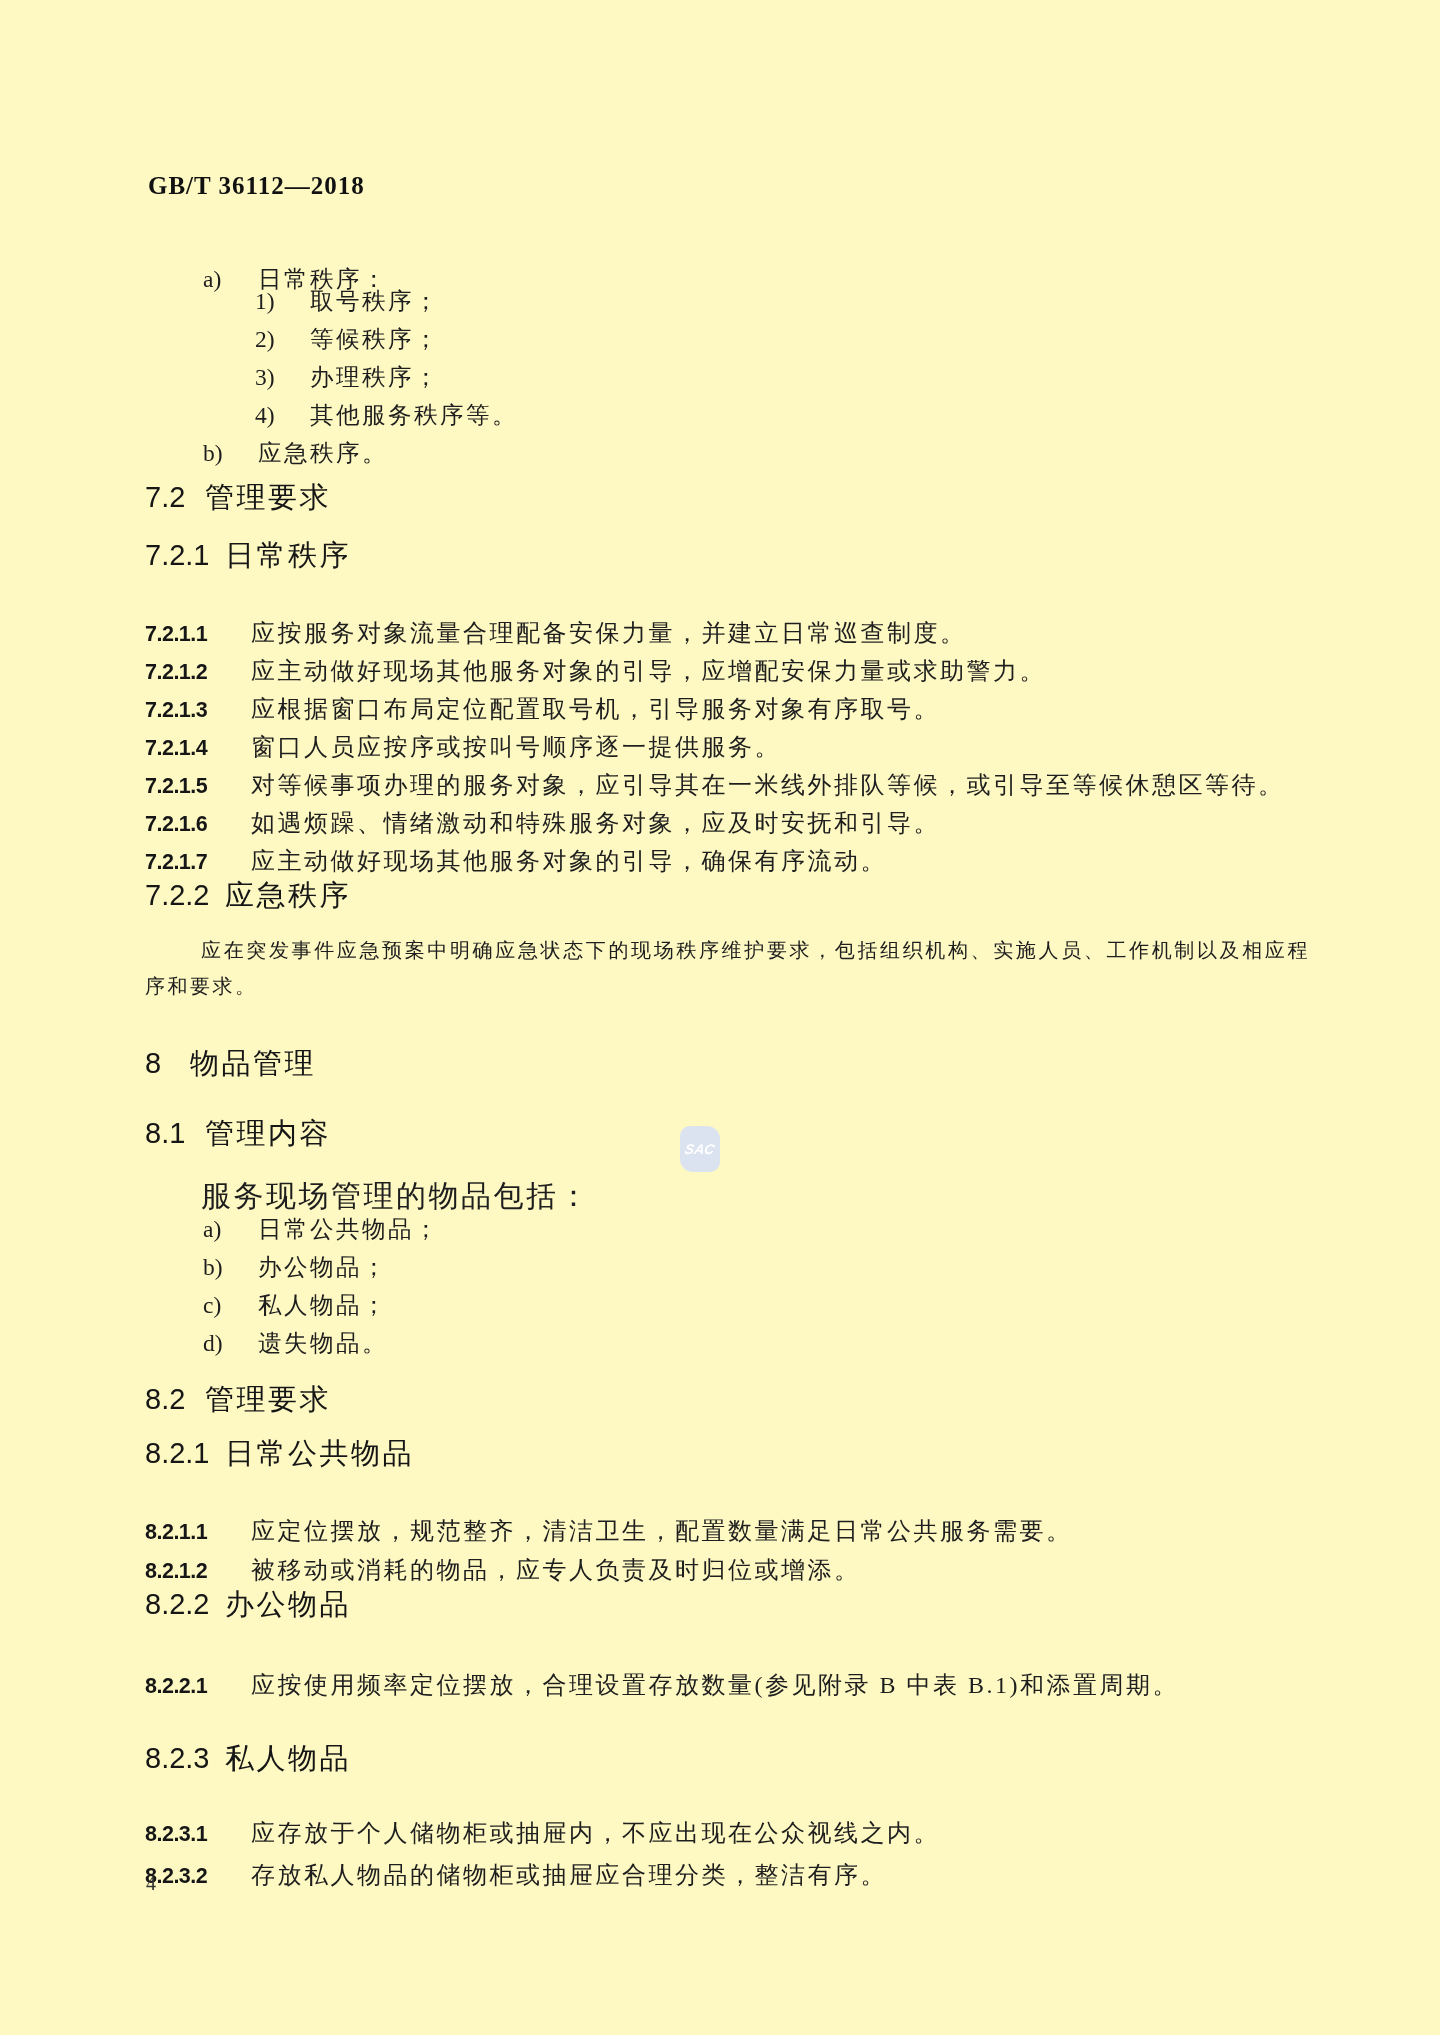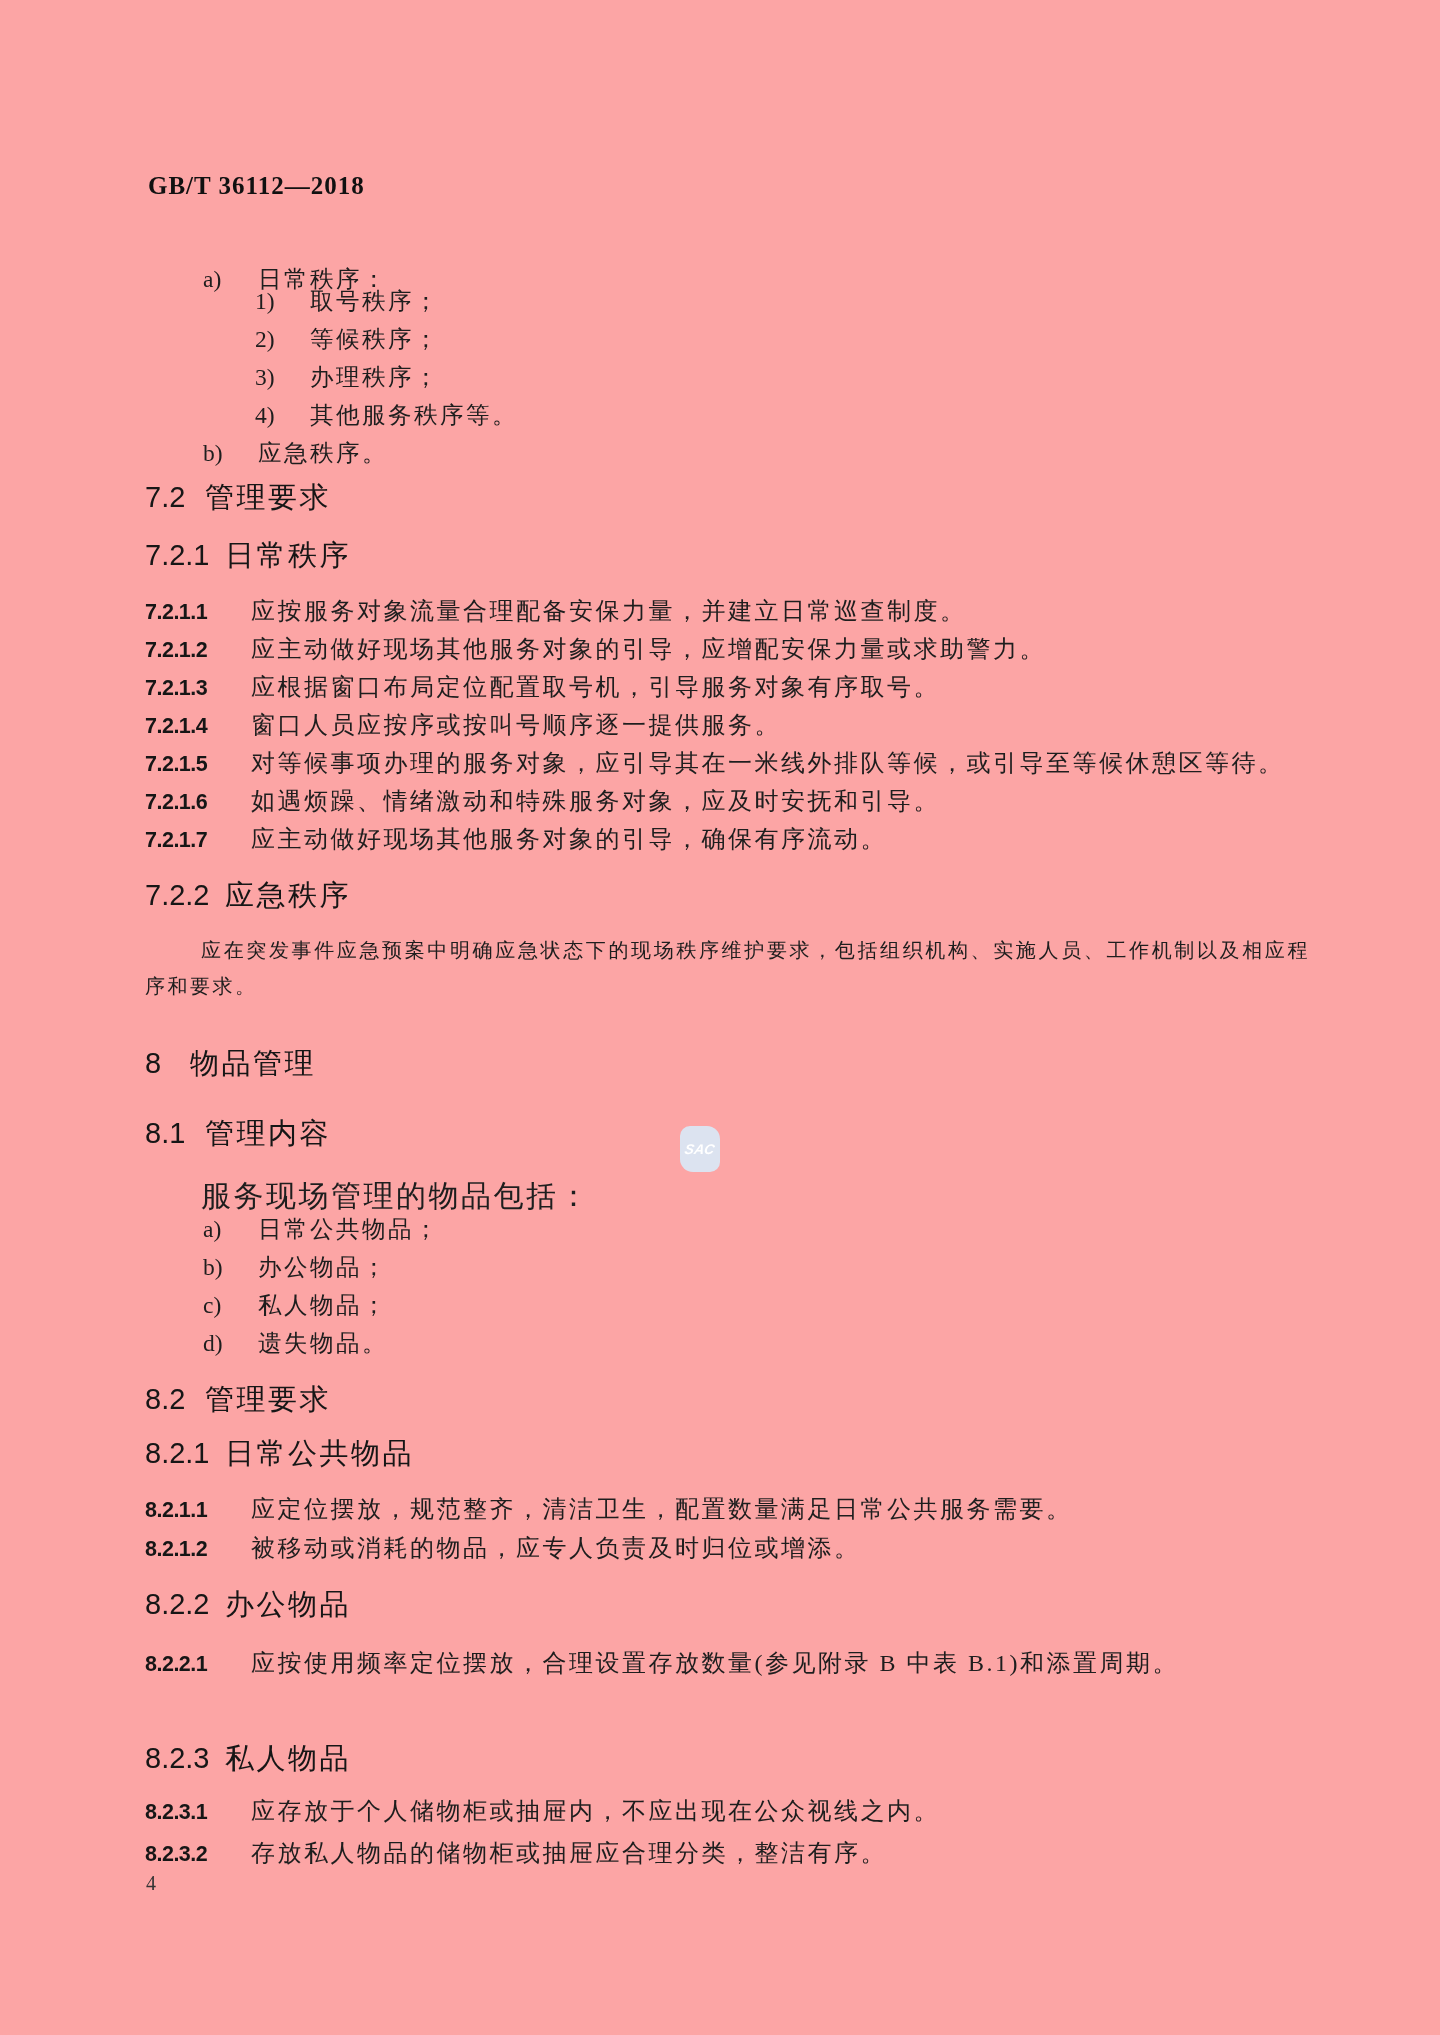--- a/index.html
+++ b/index.html
@@ -1,20 +1,20 @@
 <!DOCTYPE html>
 <html><head>
 <meta charset="utf-8">
 <style>
   html,body{margin:0;padding:0;background:#e8e8e8;}
   .page{
     position:relative;
     width:1440px;height:2035px;
     margin:0 auto;
-    background:#fca5a5;
+    background:#fef9c3;
     overflow:hidden;
     font-family:"Liberation Serif","DejaVu Serif",serif;
     color:#1e1e1e;
   }
   .blk{position:absolute;left:145px;right:130px;}
   
   .doc-num{
     left:148px;top:172px;
     font-family:"Liberation Serif","DejaVu Serif",serif;
     font-weight:bold;font-size:25px;letter-spacing:1px;color:#111;
@@ -28,21 +28,21 @@
   .heading{
     font-family:"Liberation Sans","DejaVu Sans",sans-serif;
     font-weight:normal;font-size:29px;letter-spacing:2.5px;color:#161616;
     line-height:30px;
   }
   .hnum{display:inline-block;letter-spacing:0;}
   .hnum.w1{min-width:45px;}
   .hnum.w2{min-width:60px;}
   .hnum.w3{min-width:80px;}
   
-  .clause{font-size:24px;line-height:31px;}
+  .clause{font-size:24px;line-height:31px;margin-top:22px;}
   .cnum{
     display:inline-block;min-width:106px;
     font-family:"Liberation Sans","DejaVu Sans",sans-serif;
     font-weight:bold;font-size:21.5px;letter-spacing:-0.5px;color:#161616;
     vertical-align:baseline;
   }
   .ctext{letter-spacing:2.5px;}
   
   .para{
     font-size:20px;line-height:36px;letter-spacing:2.5px;

